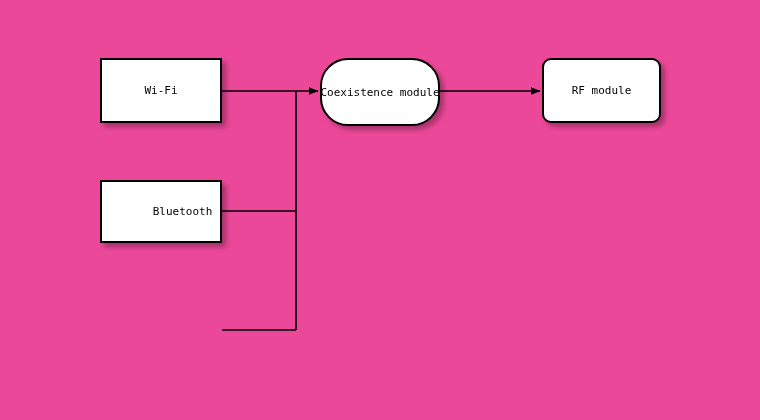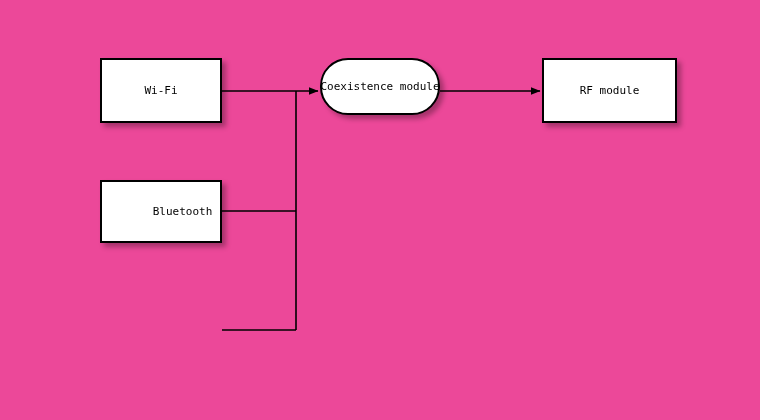--- a/index.html
+++ b/index.html
@@ -71,21 +71,21 @@
 
   <div class="node-box" style="left:100px; top:58px; width:122px; height:65px;">
     <span class="node-label">Wi-Fi</span>
   </div>
 
   <div class="node-box" style="left:100px; top:180px; width:122px; height:63px;padding-left:43px;">
     <span class="node-label">Bluetooth</span>
   </div>
 
 
-  <div class="node-box" style="left:320px; top:58px; width:120px; height:57px;border-radius:28px;">
+  <div class="node-box" style="left:320px; top:58px; width:120px; height:68px;border-radius:28px;">
     <span class="node-label">Coexistence module</span>
   </div>
 
-  <div class="node-box" style="left:542px; top:58px; width:135px; height:65px;">
+  <div class="node-box" style="left:542px; top:58px; width:119px; height:65px;border-radius:9px;">
     <span class="node-label">RF module</span>
   </div>
 
 </div>
 
 </body></html>

